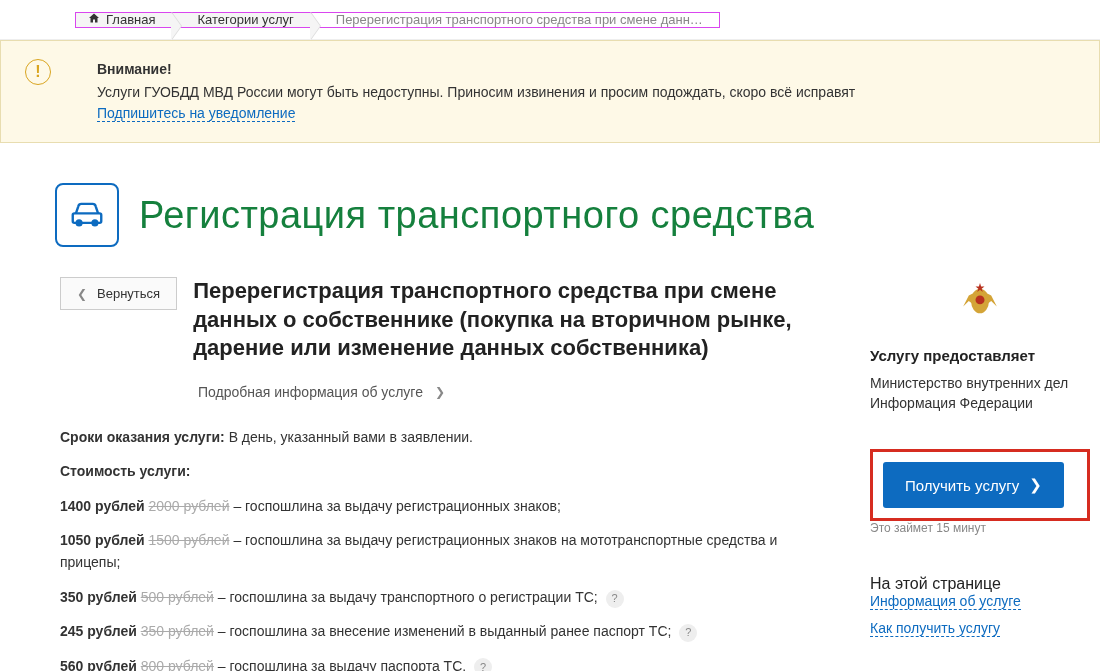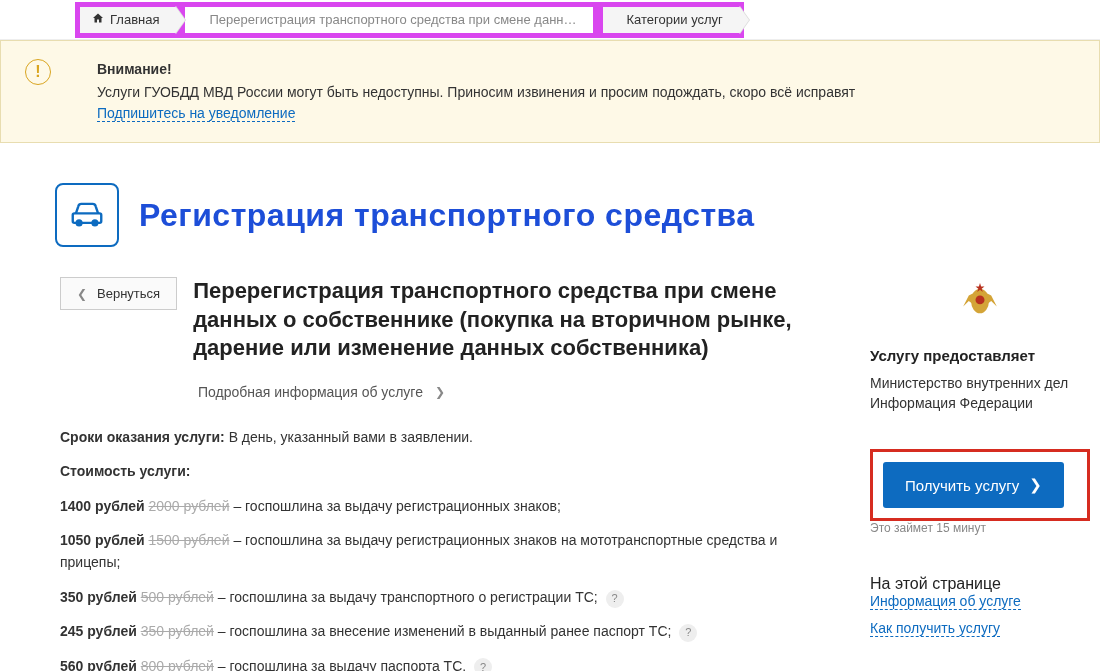--- a/index.html
+++ b/index.html
@@ -1,21 +1,21 @@
 <!DOCTYPE html>
 <html><head>
   <meta charset="utf-8">
   <style>
     * { margin: 0; padding: 0; box-sizing: border-box; }
     body { font-family: Arial, Helvetica, sans-serif; background: #fff; color: #333; }
     .container { width: 1100px; margin: 0 auto; }
 
     
     .breadcrumb { display: flex; align-items: center; height: 40px; padding: 0 0 0 75px; background: #fff; border-bottom: 1px solid #eee; gap: 0; }
-    .crumb { display: flex; align-items: center; height: 36px; padding: 0 16px 0 24px; font-size: 13px; color: #333; position: relative; background: #f5f5f5; border: 5px solid #d946ef; cursor: pointer; }
+    .crumb { display: flex; align-items: center; height: 16px; padding: 0 16px 0 24px; font-size: 13px; color: #333; position: relative; background: #f5f5f5; border: 1px solid #d946ef; cursor: pointer; }
     .crumb:first-child { padding-left: 12px; }
     .crumb.last { background: #fff; color: #888; cursor: default; }
     .crumb:not(.last)::after {
       content: ''; position: absolute; right: -10px; top: -1px;
       border-top: 14px solid transparent;
       border-bottom: 14px solid transparent;
       border-left: 10px solid #f5f5f5;
       z-index: 2;
     }
     .crumb:not(.last)::before {
@@ -30,21 +30,21 @@
     
     .alert { background: #fef9e7; border: 1px solid #e8ddb0; padding: 18px 24px; display: flex; gap: 18px; }
     .alert-icon { width: 26px; height: 26px; border: 1.5px solid #d9a520; border-radius: 50%; display: flex; align-items: center; justify-content: center; color: #d9a520; font-weight: bold; flex-shrink: 0; }
     .alert-body { font-size: 14px; line-height: 1.5; color: #333; margin-left: 28px; }
     .alert-body strong { display: block; margin-bottom: 2px; }
     .alert-link { color: #0d6bc0; text-decoration: none; border-bottom: 1px dashed #0d6bc0; cursor: pointer; }
 
     
     .page-title { display: flex; align-items: center; gap: 20px; padding: 40px 0 30px 55px; }
     .page-title-icon { width: 64px; height: 64px; border: 2px solid #0d6bc0; border-radius: 8px; display: flex; align-items: center; justify-content: center; }
-    .page-title h1 { font-size: 32px; font-weight: 700; color: #1d4ed8; letter-spacing: 0.5px; }
+    .page-title h1 { font-size: 38px; font-weight: 400; color: #15803d; letter-spacing: 0.5px; }
 
     
     .main { display: flex; padding: 0 0 0 60px; gap: 40px; }
     .content { flex: 1; max-width: 770px; }
     .aside { width: 220px; }
 
     
     .back-btn { display: inline-flex; align-items: center; gap: 10px; border: 1px solid #ccc; background: #fafafa; padding: 8px 16px; font-size: 13px; color: #333; cursor: pointer; margin-bottom: 10px; }
 
     .subtitle-row { display: flex; align-items: flex-start; gap: 16px; }
@@ -79,25 +79,25 @@
 
   <div class="breadcrumb">
     <div class="crumb">
       <span class="home-ico">
         <svg width="12" height="12" viewBox="0 0 24 24" fill="#333">
             <path d="M12 3l10 9h-3v9h-5v-6h-4v6H5v-9H2z"></path>
           </svg>
       </span>
       <span>Главная</span>
     </div>
+    <div class="crumb">
+      <span>Категории услуг</span>
+    </div>
     <div class="crumb last">
       <span>Перерегистрация транспортного средства при смене данн…</span>
-    </div>
-    <div class="crumb">
-      <span>Категории услуг</span>
     </div>
   </div>
 
   <div class="alert">
     <div class="alert-icon">!</div>
     <div class="alert-body">
       <strong>Внимание!</strong>
       <span>Услуги ГУОБДД МВД России могут быть недоступны. Приносим извинения и просим подождать, скоро всё исправят</span><br>
       <a class="alert-link">Подпишитесь на уведомление</a>
     </div>

